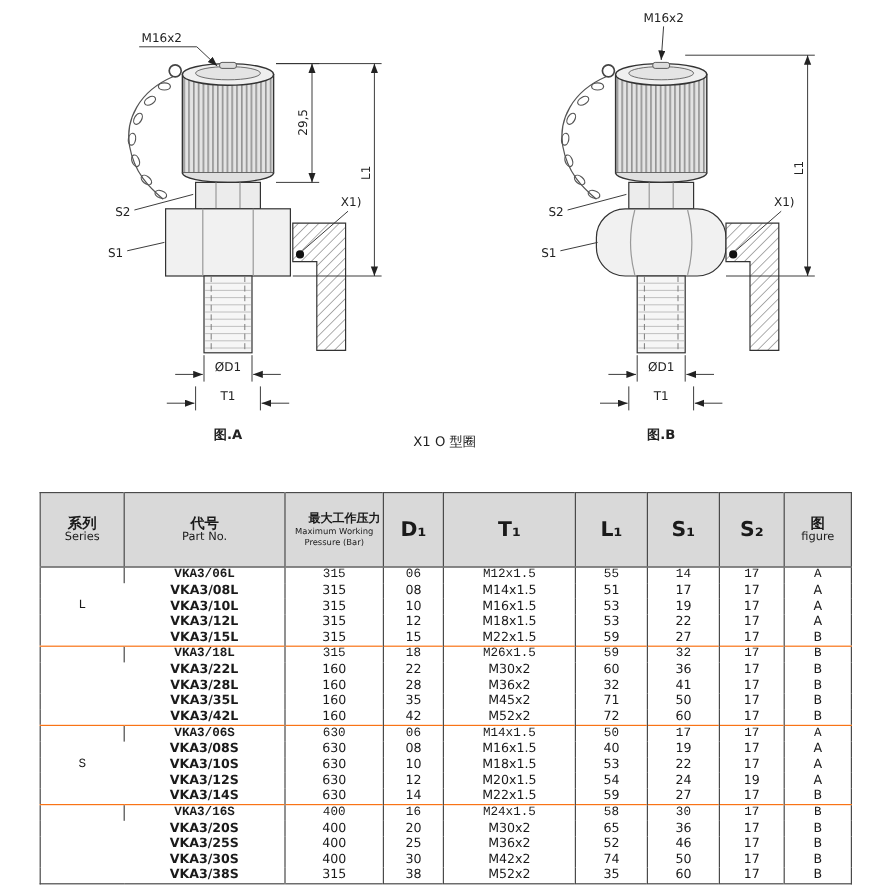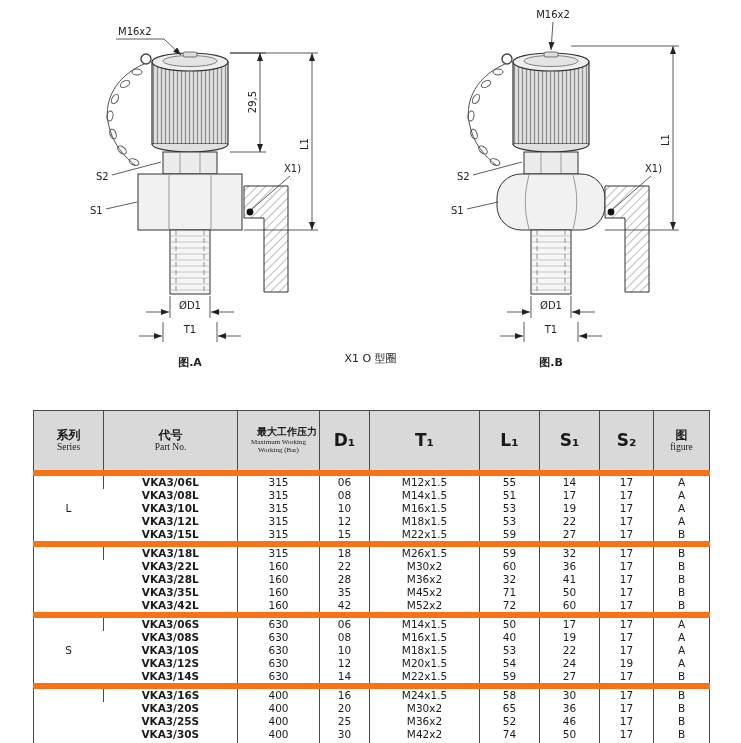--- a/index.html
+++ b/index.html
@@ -14,21 +14,21 @@
   
   .figures {
     display: flex;
     justify-content: center;
     align-items: flex-start;
     gap: 4px;
     padding-top: 4px;
   }
   .fig-note {
     align-self: flex-end;
-    margin-bottom: 10px;
+    margin-bottom: 0;
     font-size: 11px;
     white-space: nowrap;
     color: #222;
   }
   svg text { font-family: "DejaVu Sans", sans-serif; fill: #222; }
   .dim-text { font-size: 10px; }
   .caption { font-size: 11px; font-weight: bold; }
   
   .datasheet {
     width: 676px;
@@ -43,31 +43,31 @@
     vertical-align: middle;
     padding: 0 2px;
   }
   .datasheet th:first-child, .datasheet td:first-child { border-left: none; }
   .datasheet thead th {
     background: #d9d9d9;
     border-bottom: 1.5px solid #4a4a4a;
     height: 62px;
   }
   .hz { font-size: 12px; font-weight: bold; line-height: 1.2; }
-  .he { font-size: 9.5px; font-weight: normal; line-height: 1.15; font-family: Liberation Serif, serif; }
+  .he { font-size: 9.5px; font-weight: normal; line-height: 1.15; }
   .hz-small { font-size: 10px; text-align: right; }
   .he-tiny { font-size: 7px; }
   .hsym { font-size: 17px; font-weight: bold; }
   .datasheet tbody td {
     height: 13px;
     line-height: 13px;
     font-size: 10.5px;
     white-space: nowrap;
   }
-  .datasheet tbody tr.block-start td { border-top: 6px solid #f97316; }
+  .datasheet tbody tr.block-start td { border-top: 1px solid #f97316; font-family: Liberation Mono, monospace; }
   .col-part { font-weight: bold; }
   .col-series { font-size: 11px; }
 </style>
 </head>
 <body>
 
 <div class="figures">
 
   <svg width="300" height="372" viewBox="0 0 300 372">
     <defs>
@@ -330,21 +330,21 @@
         <div class="hz">系列</div>
         <div class="he">Series</div>
       </th>
       <th>
         <div class="hz">代号</div>
         <div class="he">Part No.</div>
       </th>
       <th>
         <div class="hz hz-small">最大工作压力</div>
         <div class="he he-tiny">Maximum Working</div>
-        <div class="he he-tiny">Working (Bar)</div>
+        <div class="he he-tiny">Pressure (Bar)</div>
       </th>
       <th class="hsym">D₁</th>
       <th class="hsym">T₁</th>
       <th class="hsym">L₁</th>
       <th class="hsym">S₁</th>
       <th class="hsym">S₂</th>
       <th>
         <div class="hz">图</div>
         <div class="he">figure</div>
       </th>

